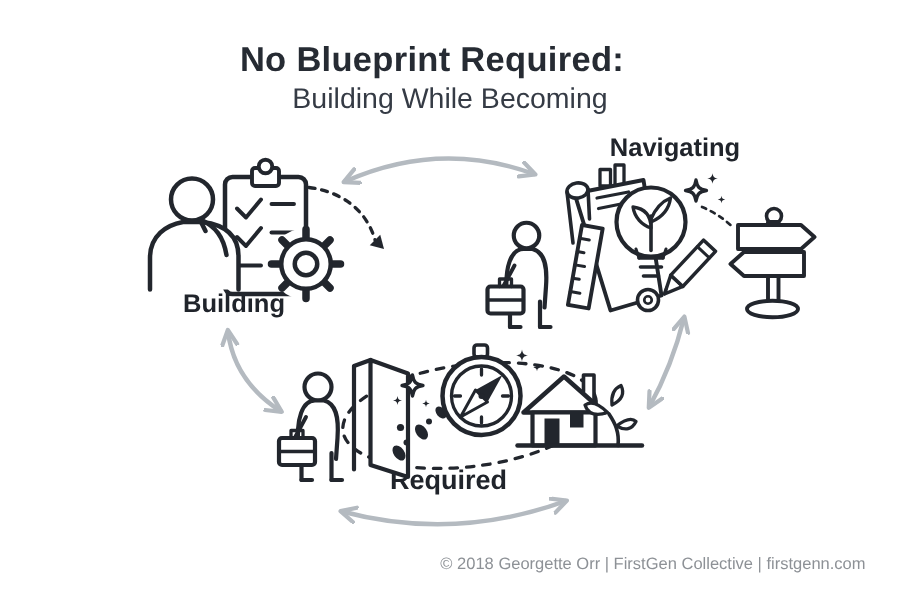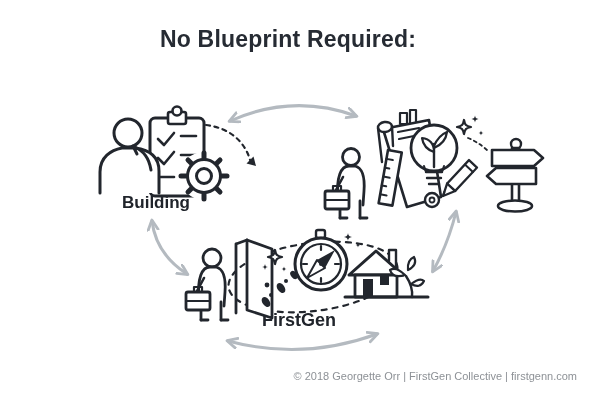--- a/index.html
+++ b/index.html
@@ -19,23 +19,25 @@
   .w{fill:#ffffff;}
   .inkf{fill:#22262d;stroke:none;}
   .gray{stroke:#b4bac0;fill:none;stroke-linecap:round;stroke-linejoin:round;}
 </style>
 </head>
 <body>
 
 <div class="stage">
 
   <div class="title">No Blueprint Required:</div>
+  <div class="subtitle">Building While Becoming</div>
 
   <div class="node-label lbl-learning">Building</div>
-  <div class="node-label lbl-building">FirstGen</div>
+  <div class="node-label lbl-navigating">Navigating</div>
+  <div class="node-label lbl-building">Required</div>
 
   <svg class="art" width="600" height="400" viewBox="0 0 600 400">
     <defs>
       <marker id="gv" markerUnits="userSpaceOnUse" markerWidth="14" markerHeight="14" refX="10" refY="6" orient="auto-start-reverse">
         <path d="M1,1 L11,6 L1,11" class="gray" stroke-width="2.8"></path>
       </marker>
       <path id="star4" d="M0,-1 C0.12,-0.3 0.3,-0.12 1,0 C0.3,0.12 0.12,0.3 0,1 C-0.12,0.3 -0.3,0.12 -1,0 C-0.3,-0.12 -0.12,-0.3 0,-1 Z"></path>
     </defs>
 
     <g>

